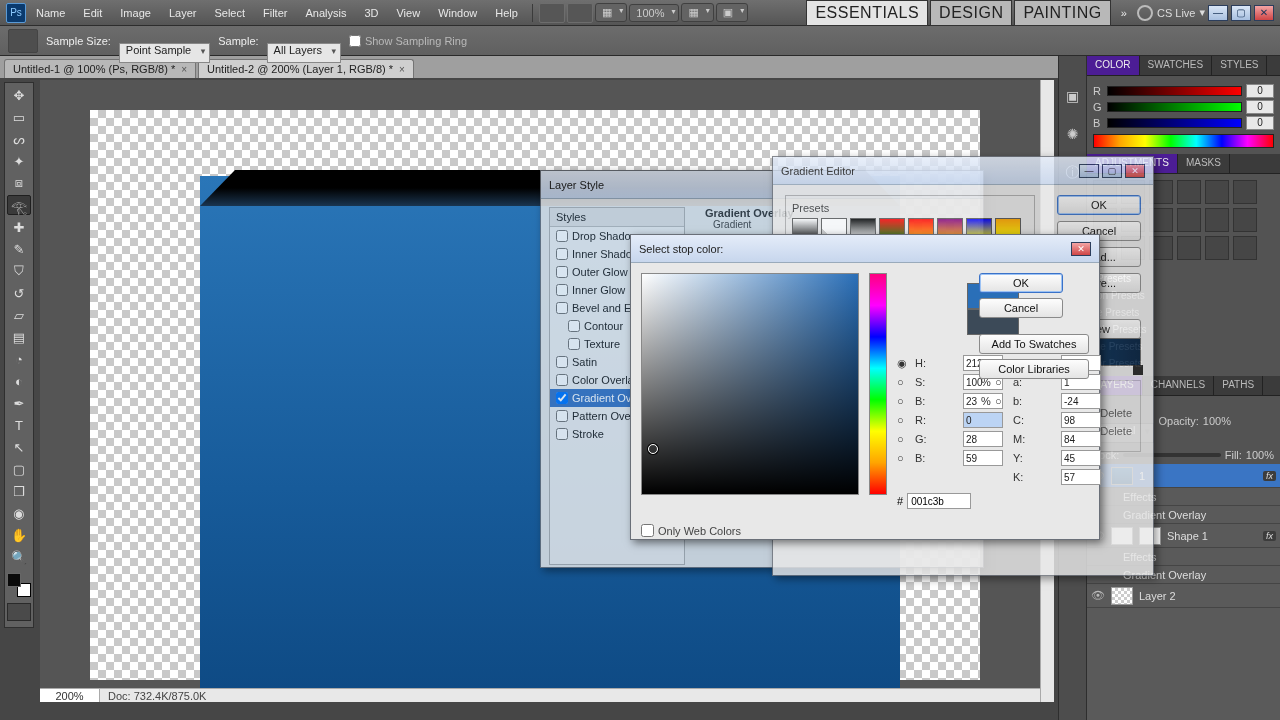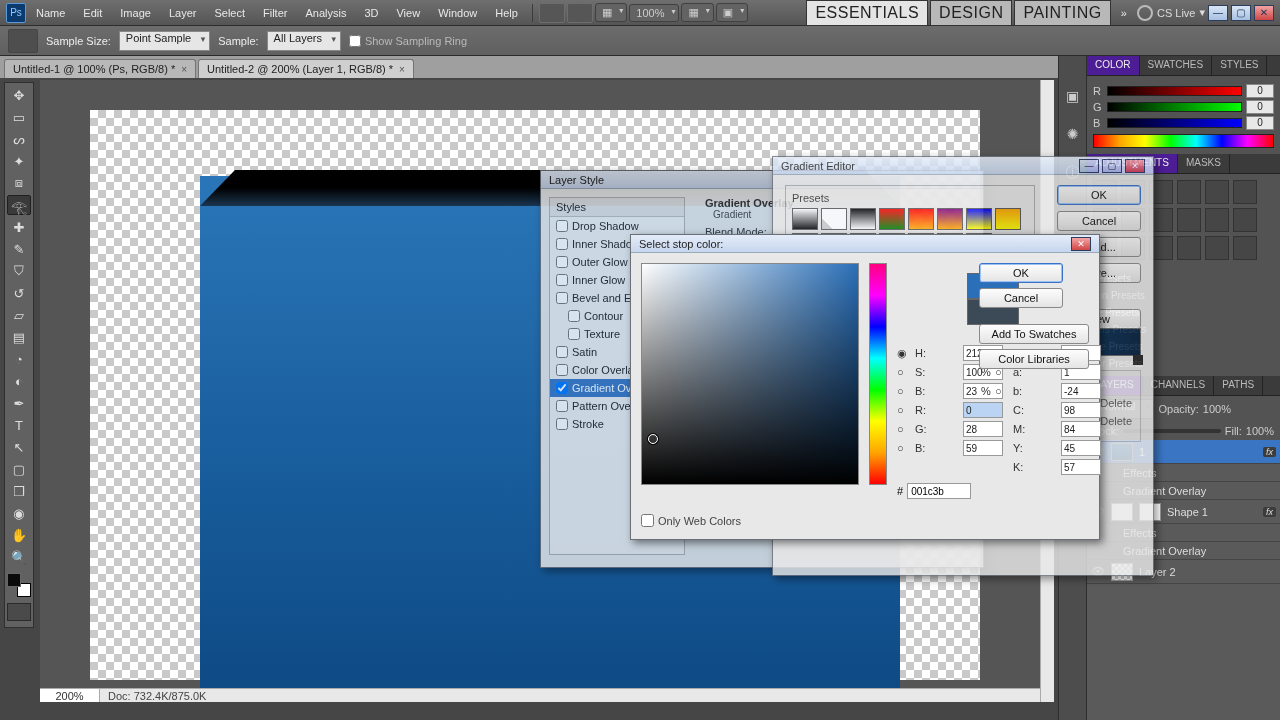--- a/index.html
+++ b/index.html
@@ -18,21 +18,21 @@
 .ws-btn.active { background:#e4e4e4; }
 .cslive { color:#ddd; display:flex; align-items:center; gap:4px; }
 .cslive:before { content:""; width:12px; height:12px; border:2px solid #bbb; border-radius:50%; display:inline-block; }
 .win-btn { width:20px; height:16px; background:linear-gradient(#d9e6f6,#a8c0e0); border:1px solid #2c3e5c; color:#1a3559; text-align:center; line-height:14px; font-size:10px; margin-left:1px; }
 .win-btn.close { background:linear-gradient(#f3a4a4,#d04545); }
 
 
 .options { height:30px; background:linear-gradient(#6c6c6c,#606060); display:flex; align-items:center; padding:0 8px; gap:8px; border-bottom:1px solid #2a2a2a; color:#eee; }
 .tool-cell { width:30px; height:24px; border:1px solid #444; background:#4e4e4e; border-radius:2px; }
 .opt-label { color:#eee; font-size:11px; }
-.opt-combo { background:#e6e6e6; border:1px solid #888; height:20px; padding:0 18px 0 6px; position:relative; color:#222; }
+.opt-combo { background:#e6e6e6; border:1px solid #888; height:20px; padding:0 18px 0 6px; position:relative; color:#222;margin-top:24px; }
 .opt-combo:after { content:"▾"; position:absolute; right:4px; top:2px; color:#555; font-size:9px; }
 .opt-check { display:flex; align-items:center; gap:4px; color:#b9b9b9; }
 .opt-check input { width:12px; height:12px; }
 
 
 .doc-tabs { height:22px; background:#9f9f9f; display:flex; align-items:flex-end; padding:0 4px; }
 .doc-tab { background:#b8b8b8; border:1px solid #747474; border-bottom:none; padding:3px 8px; color:#222; border-radius:3px 3px 0 0; margin-right:2px; display:flex; gap:6px; align-items:center; }
 .doc-tab.active { background:#cfcfcf;text-align:right; }
 .doc-tab .x { color:#555; font-size:10px; }
 
@@ -95,21 +95,21 @@
 .lyr .eye { width:14px; text-align:center; color:#bbb; }
 .lyr .thumb { width:22px; height:18px; border:1px solid #999; background:#fff; }
 .lyr .thumb.blue { background:linear-gradient(#2a76b8,#0e4a84); }
 .lyr .thumb.trans { background:linear-gradient(45deg,#ccc 25%,transparent 25%,transparent 75%,#ccc 75%),linear-gradient(45deg,#ccc 25%,#fff 25%,#fff 75%,#ccc 75%); background-size:6px 6px; background-position:0 0,3px 3px;}
 .lyr.sel { background:#3a75c4; color:#fff; }
 .lyr .fx { margin-left:auto; font-style:italic; color:#ddd; background:#3c3c3c; padding:0 3px; font-size:9px; border-radius:2px; }
 .lyr.sub { padding-left:36px; height:18px; }
 
 
 .dlg { position:absolute; background:#e8e8e8; border:1px solid #6a6f78; box-shadow:3px 3px 8px rgba(0,0,0,.5); }
-.dlg .titlebar { height:18px; background:linear-gradient(#e4ecf9,#c7d6ed); border-bottom:1px solid #9ab; display:flex; align-items:center; padding:0 8px; color:#222; font-size:11px; }
+.dlg .titlebar { height:28px; background:linear-gradient(#e4ecf9,#c7d6ed); border-bottom:1px solid #9ab; display:flex; align-items:center; padding:0 8px; color:#222; font-size:11px; }
 .dlg .titlebar .tbtn { margin-left:3px; width:20px; height:14px; border:1px solid #2c3e5c; background:linear-gradient(#d9e6f6,#a8c0e0); text-align:center; font-size:9px; line-height:12px; }
 .dlg .titlebar .tbtn.close { background:linear-gradient(#f3a4a4,#d04545); color:#fff; }
 .dlg .titlebar .spacer { flex:1; }
 .btn { background:linear-gradient(#fdfdfd,#e4e4e4); border:1px solid #8a8a8a; border-radius:3px; padding:3px 0; width:84px; text-align:center; color:#111; font-size:11px; }
 .btn.primary { border:1px solid #3a72c8; box-shadow:0 0 0 1px #9cc2f4 inset; }
 .lbl { color:#333; font-size:11px; }
 
 .blur { filter:opacity(.82); }
 
 

